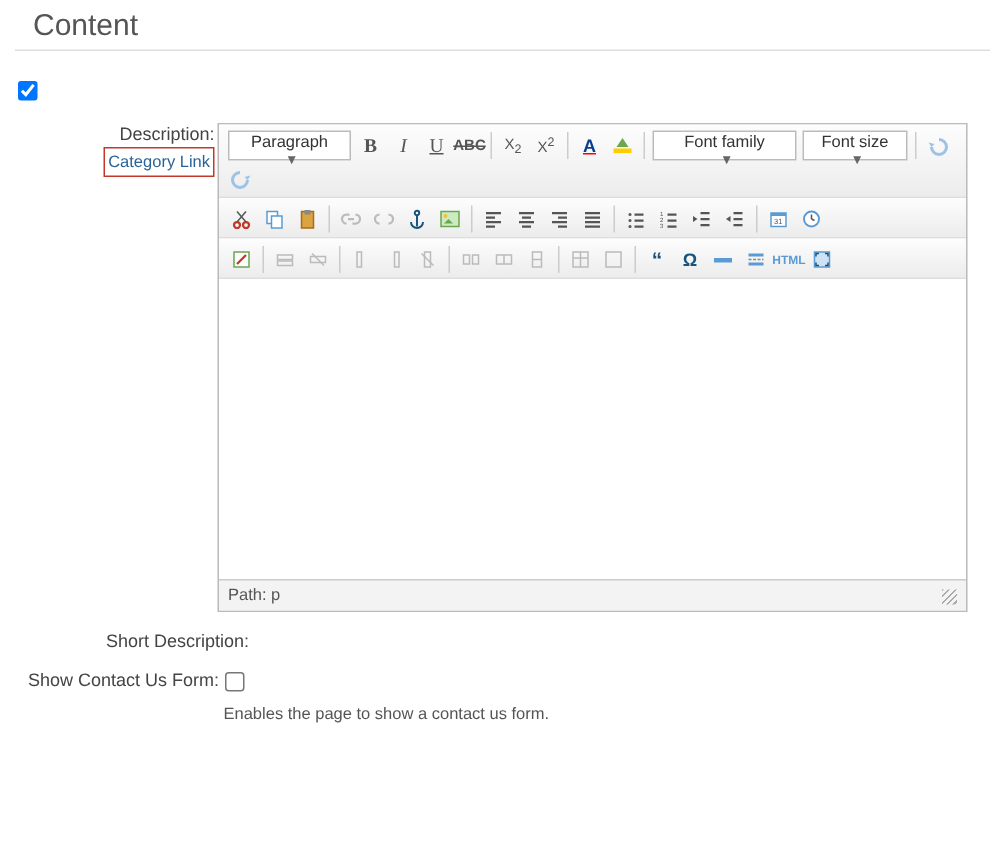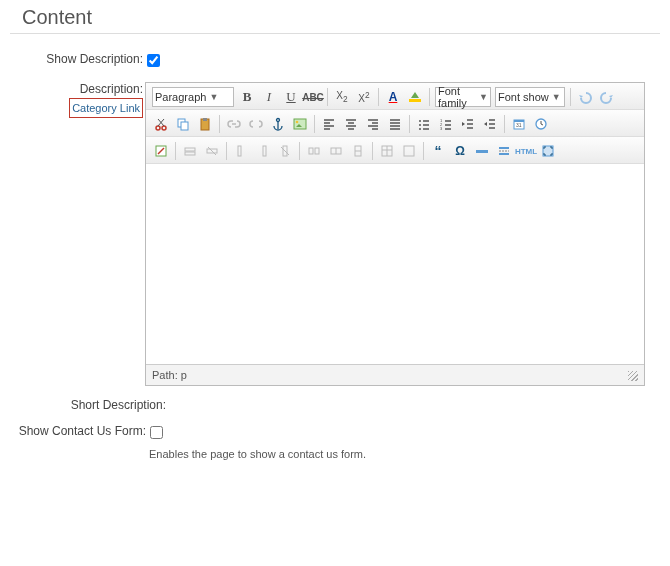--- a/index.html
+++ b/index.html
@@ -96,20 +96,21 @@
   .sel {
     height: 20px;
     font-size: 11px;
     border: 1px solid #bbb;
     background: #fff;
     margin: 1px 2px;
     padding: 1px 2px;
     display: inline-flex;
     align-items: center;
     cursor: pointer;
+    flex-direction: column;
   }
   .sel .caret {
     margin-left: 3px;
     font-size: 9px;
     color: #666;
   }
   .content-area {
     background: #fff;
     height: 200px;
     outline: none;
@@ -151,23 +152,20 @@
   .txt-strike { text-decoration: line-through; font-size: 10px; font-weight: bold; }
 </style>
 </head>
 <body>
 
 <div class="panel">
   <h2 class="panel-title">Content</h2>
   <hr class="hr">
 
   <div class="row">
-    <div class="label-cell w-show">
-      <label>Show Description:</label>
-    </div>
     <div>
       <input type="checkbox" class="checkbox" checked="" style="">
     </div>
   </div>
 
   <div class="row">
     <div class="label-cell w-desc">
       <label>Description:</label>
       <br>
       <span class="highlight-link">Category Link</span>
@@ -203,26 +201,26 @@
           <span class="tbtn">
               <span style="color:#0a3d91;text-decoration:underline;text-decoration-color:red;font-weight:bold">A</span>
             </span>
           <span class="tbtn">
             <svg viewBox="0 0 14 14">
                 <rect x="1" y="9" width="12" height="3" fill="#ffcc00"></rect>
                 <path d="M3 8 L7 2 L11 8 Z" fill="#6aa84f"></path>
               </svg>
           </span>
           <div class="sep"></div>
-          <div class="sel" style="width:56px">
+          <div class="sel" style="width:96px">
             <span>Font family</span>
               <span class="caret">▼</span>
           </div>
           <div class="sel" style="width:70px">
-            <span>Font show</span>
+            <span>Font size</span>
               <span class="caret">▼</span>
           </div>
           <div class="sep"></div>
           <span class="tbtn disabled">
             <svg viewBox="0 0 14 14">
                 <path d="M8 3 A5 5 0 1 1 3 8" fill="none" stroke="#9cc2e5" stroke-width="2"></path>
                 <path d="M3 8 L1 5 L5 6 Z" fill="#9cc2e5"></path>
               </svg>
           </span>
           <span class="tbtn disabled">

